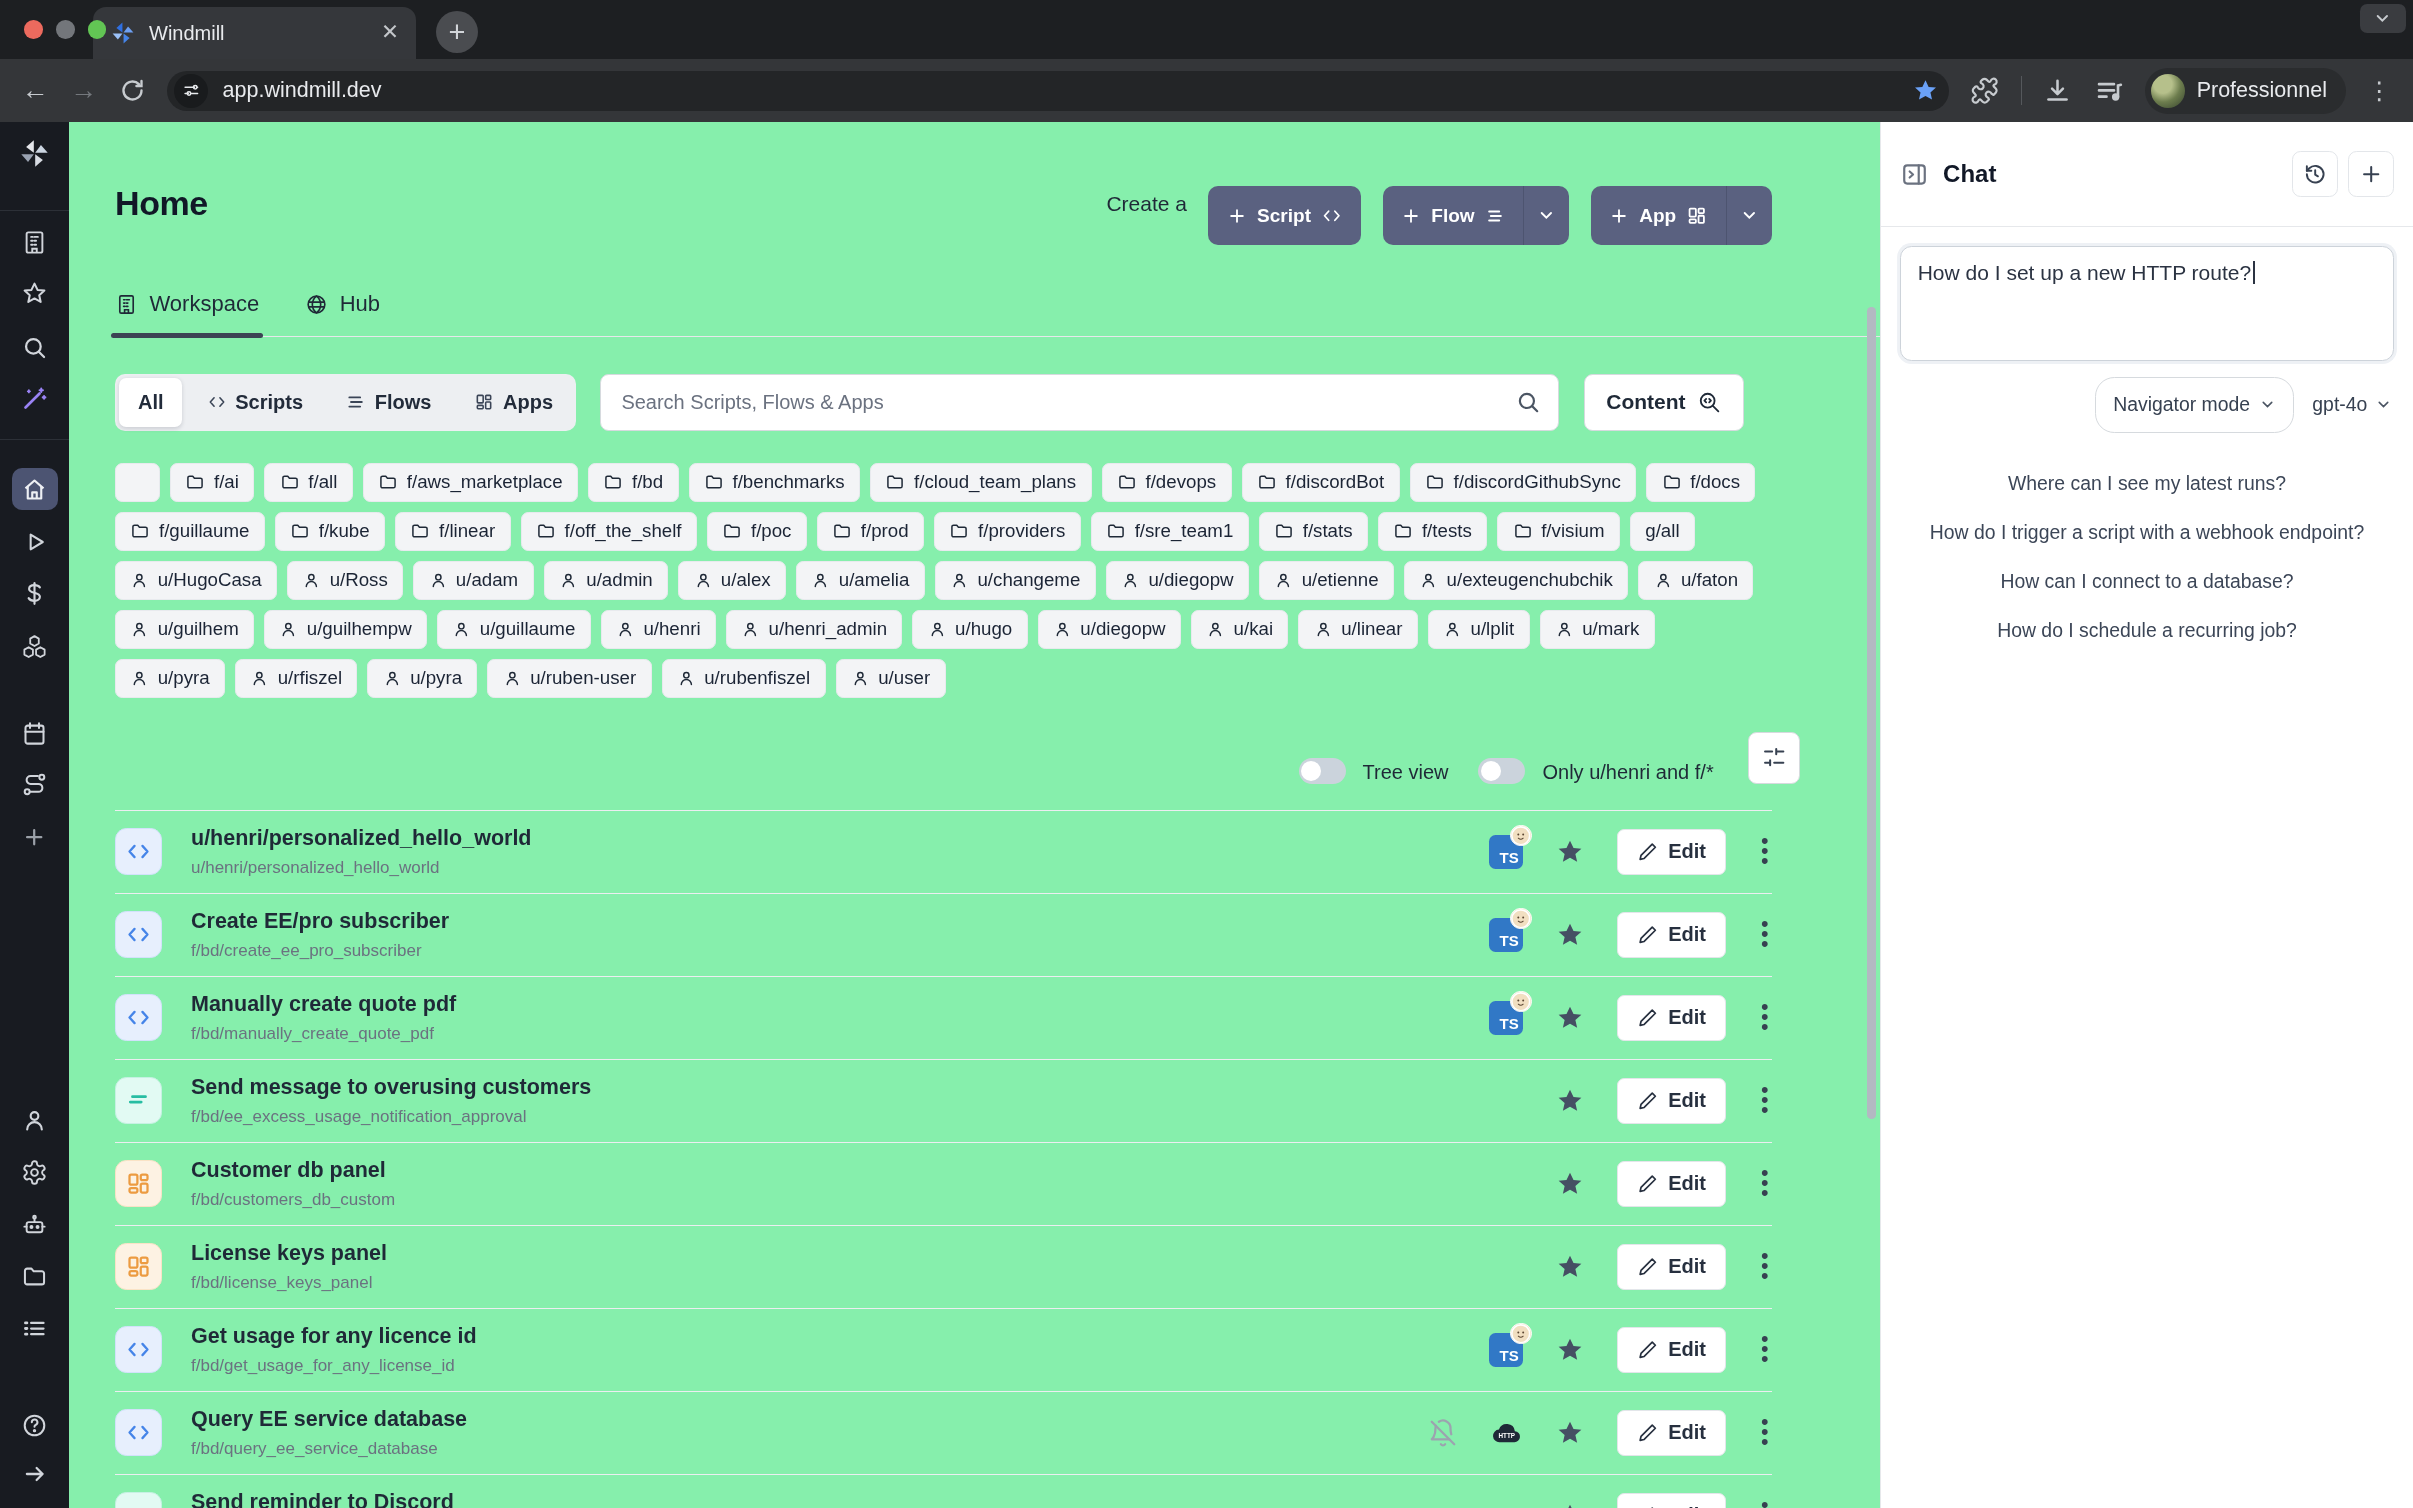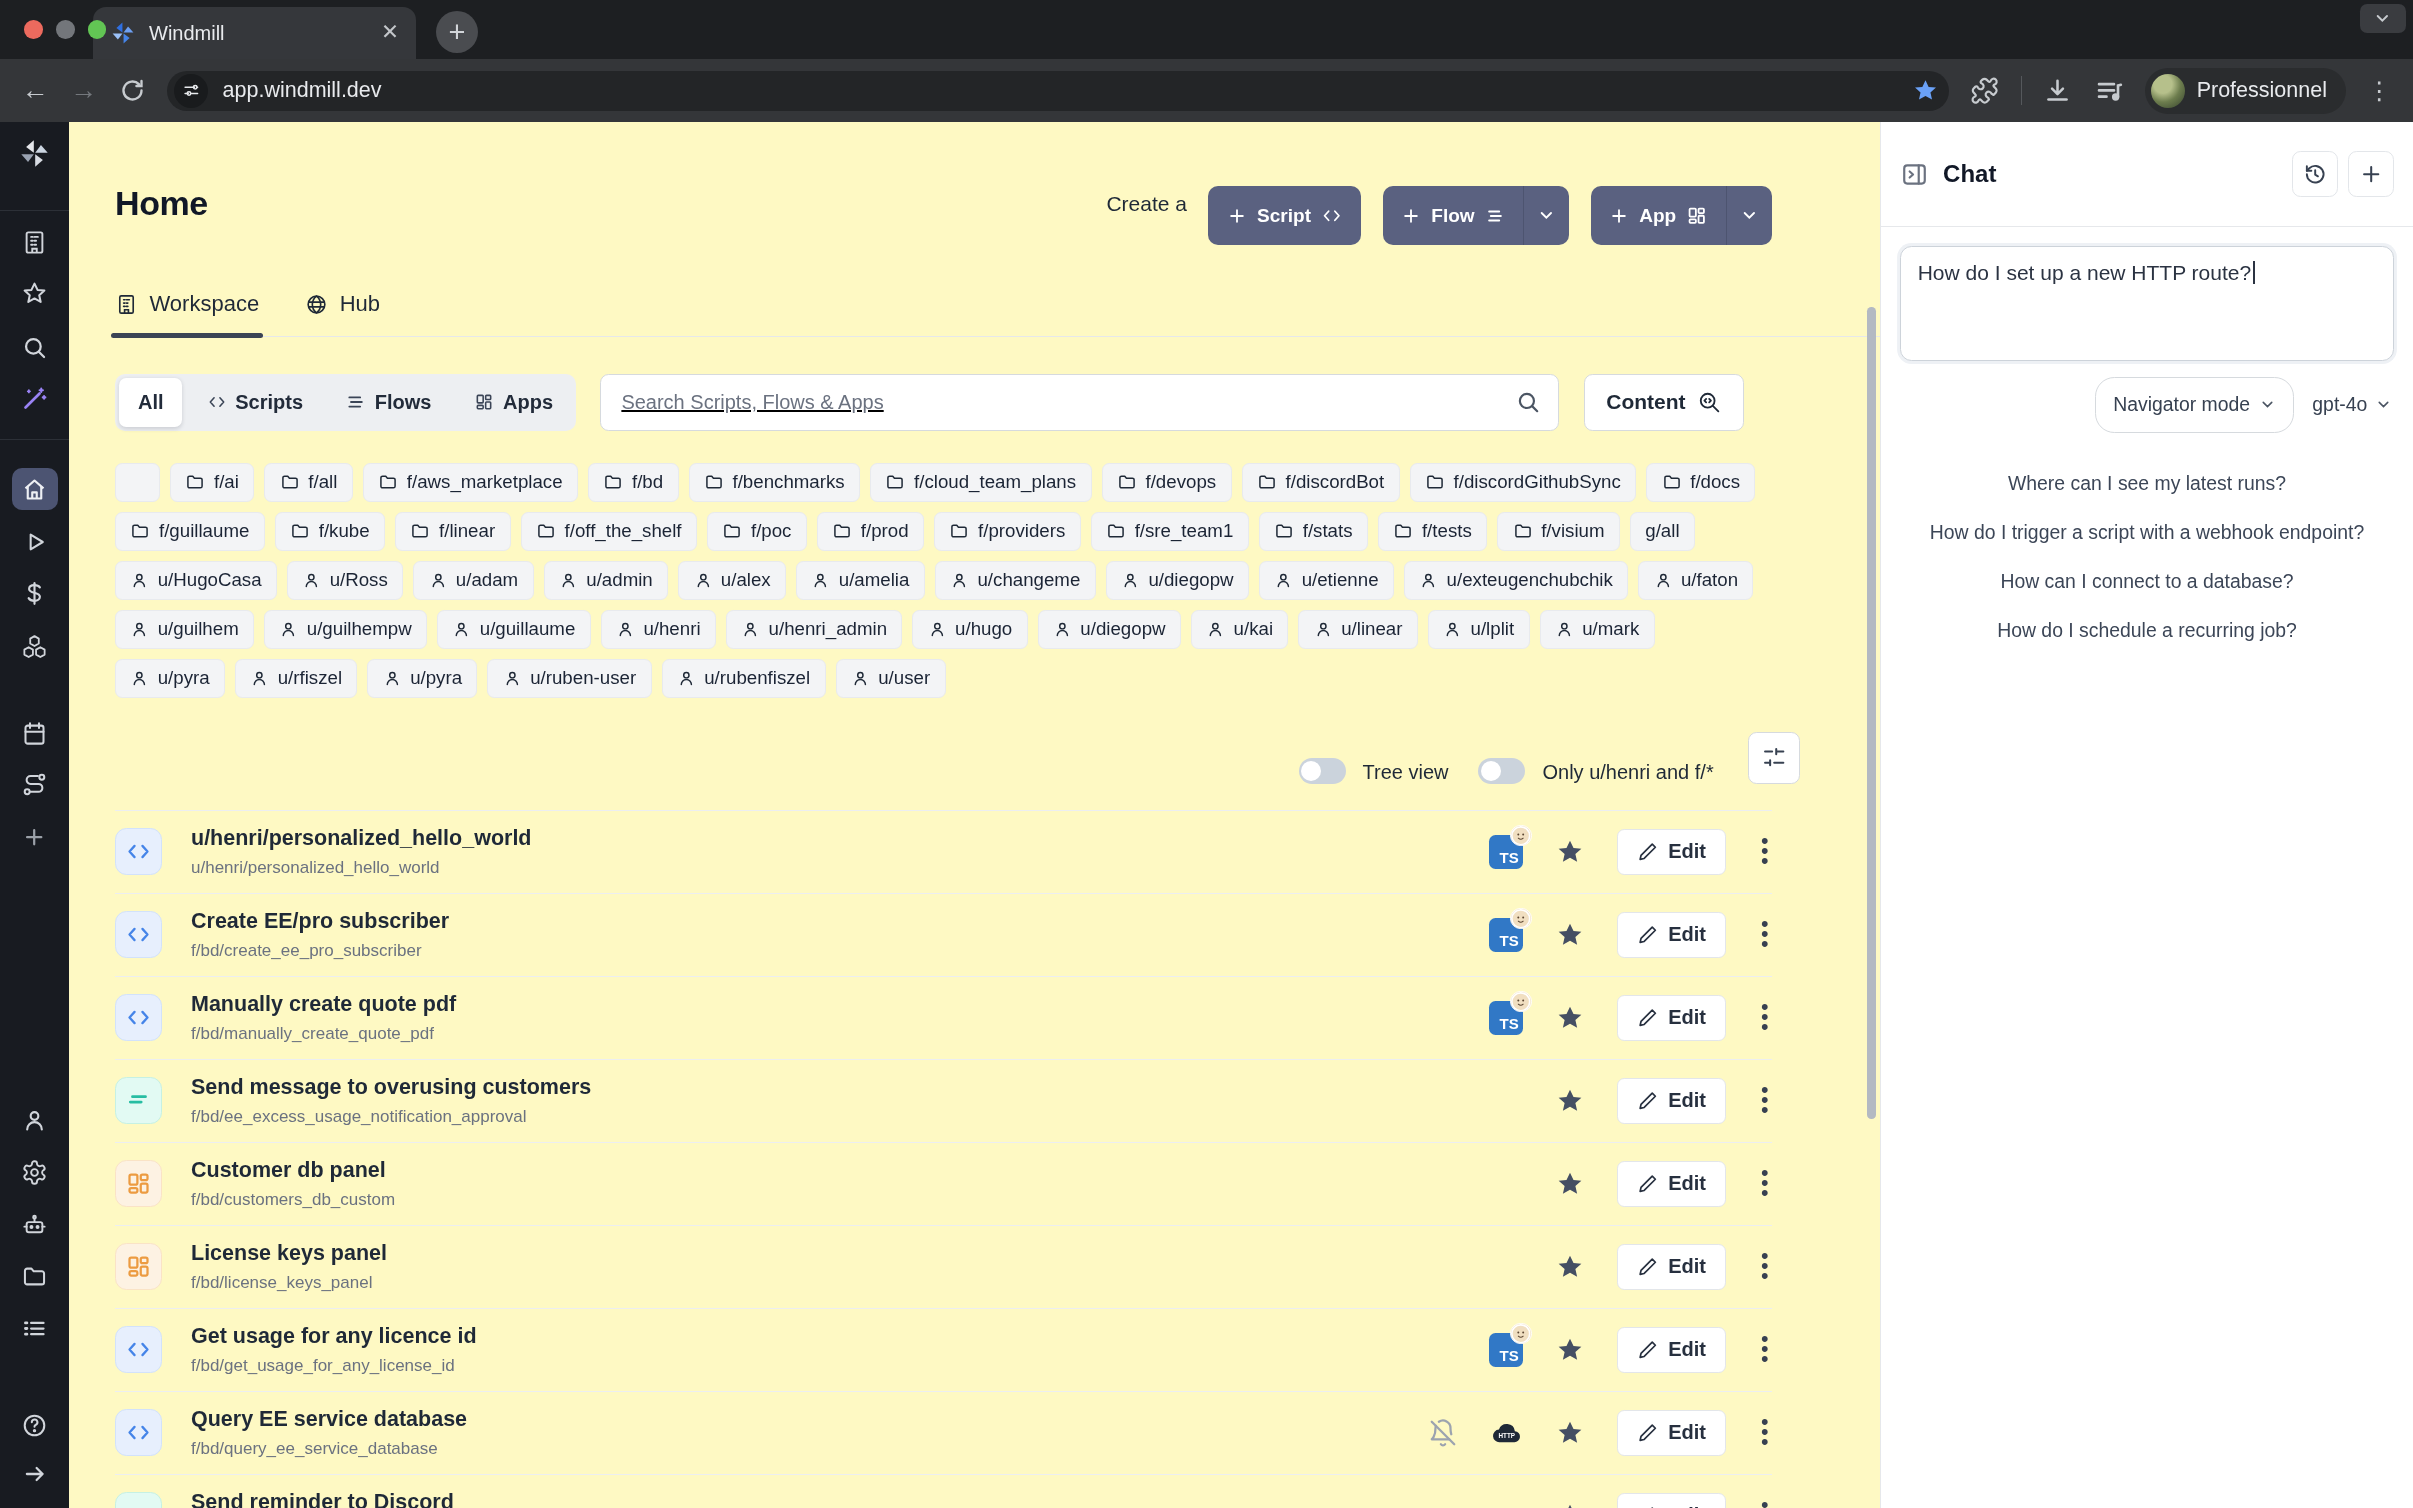--- a/index.html
+++ b/index.html
@@ -26,21 +26,21 @@
   .tunewrap { width:34px; height:34px; border-radius:50%; background:#191b1d; display:flex; align-items:center; justify-content:center; }
   .urltext { color:#e8eaed; font-size:21.5px; flex:1; }
   .tb-sep { width:1.4px; height:29px; background:#55585c; }
   .profile { height:46px; background:#2a2c2e; border-radius:23px; display:flex; align-items:center; gap:11.5px; padding:0 18.7px 0 5.7px; }
   .pavatar { width:34px; height:34px; border-radius:50%;
              background:radial-gradient(circle at 35% 30%, #b6c08b 0 28%, #6d7d4e 55%, #33402c 100%); }
   .pname { color:#e8eaed; font-size:21.5px; }
   .kebab-light { color:#c7cbcf; font-size:24.4px; letter-spacing:0; }
 
   
-  .app { display:flex; height:1386px; background:#fef9c3; }
+  .app { display:flex; height:1386px; background:#86efac; }
 
   
   .rail { width:69px; background:#181b21; position:relative; flex:none; }
   .rail .ritem { position:absolute; left:50%; transform:translateX(-50%); width:46px; height:42px;
                  display:flex; align-items:center; justify-content:center; border-radius:10px; }
   .rail .divider { position:absolute; left:0; width:69px; height:1.4px; background:#2c3037; }
   .ritem.active { background:#4c5472; }
 
   
   .main { flex:1; position:relative; padding:0 0 0 46px; overflow:hidden; }
@@ -56,21 +56,21 @@
   .tabsrow { display:flex; gap:46px; margin-top:46px; border-bottom:1.4px solid #e6e8eb; padding-right:108px; }
   .wtab { display:flex; align-items:center; gap:11.5px; font-size:22px; color:#1f2937; padding-bottom:18.7px; position:relative; }
   .wtab.active::after { content:""; position:absolute; left:-4.3px; right:-4.3px; bottom:-2.2px; height:5px; background:#3b4454; border-radius:2.9px; }
 
   .filterrow { display:flex; align-items:center; gap:24.4px; margin-top:37px; padding-right:136px; }
   .segctl { background:#edeff2; border-radius:10px; padding:4.3px; display:flex; align-items:center; gap:5.7px; height:57px; }
   .segitem { display:flex; align-items:center; gap:8.6px; padding:0 18.7px; height:49px; border-radius:7.2px;
              font-size:20px; font-weight:600; color:#222b3a; }
   .segitem.active { background:#ffffff; box-shadow:0 1.4px 4.3px rgba(15,23,42,.15); }
   .searchbox { flex:1; height:57px; border:1.4px solid #d6dade; border-radius:8.6px; display:flex; align-items:center;
-               padding:0 17px 0 20px; background:#fff;text-decoration:underline; }
+               padding:0 17px 0 20px; background:#fff; }
   .searchbox input { border:none; outline:none; flex:1; font-size:20px; color:#1f2937; font-family:inherit; }
   .searchbox input::placeholder { color:#6b7280; }
   .contentbtn { height:57px; border:1.4px solid #d6dade; border-radius:8.6px; background:#fff; display:flex;
                 align-items:center; gap:11.5px; padding:0 21.5px; font-size:21px; font-weight:700; color:#1f2937; }
 
   .chiprows { margin-top:32px; display:flex; flex-direction:column; gap:10px; padding-right:86px; }
   .chiprow { display:flex; gap:10px; }
   .chip { height:39px; background:#f3f4f6; border:0.7px solid #e8eaee; border-radius:7.2px; display:flex;
           align-items:center; gap:8.6px; padding:0 14.4px; font-size:18.7px; font-weight:500; color:#1b2435; white-space:nowrap; }
   .chip.empty { width:45px; padding:0; }

